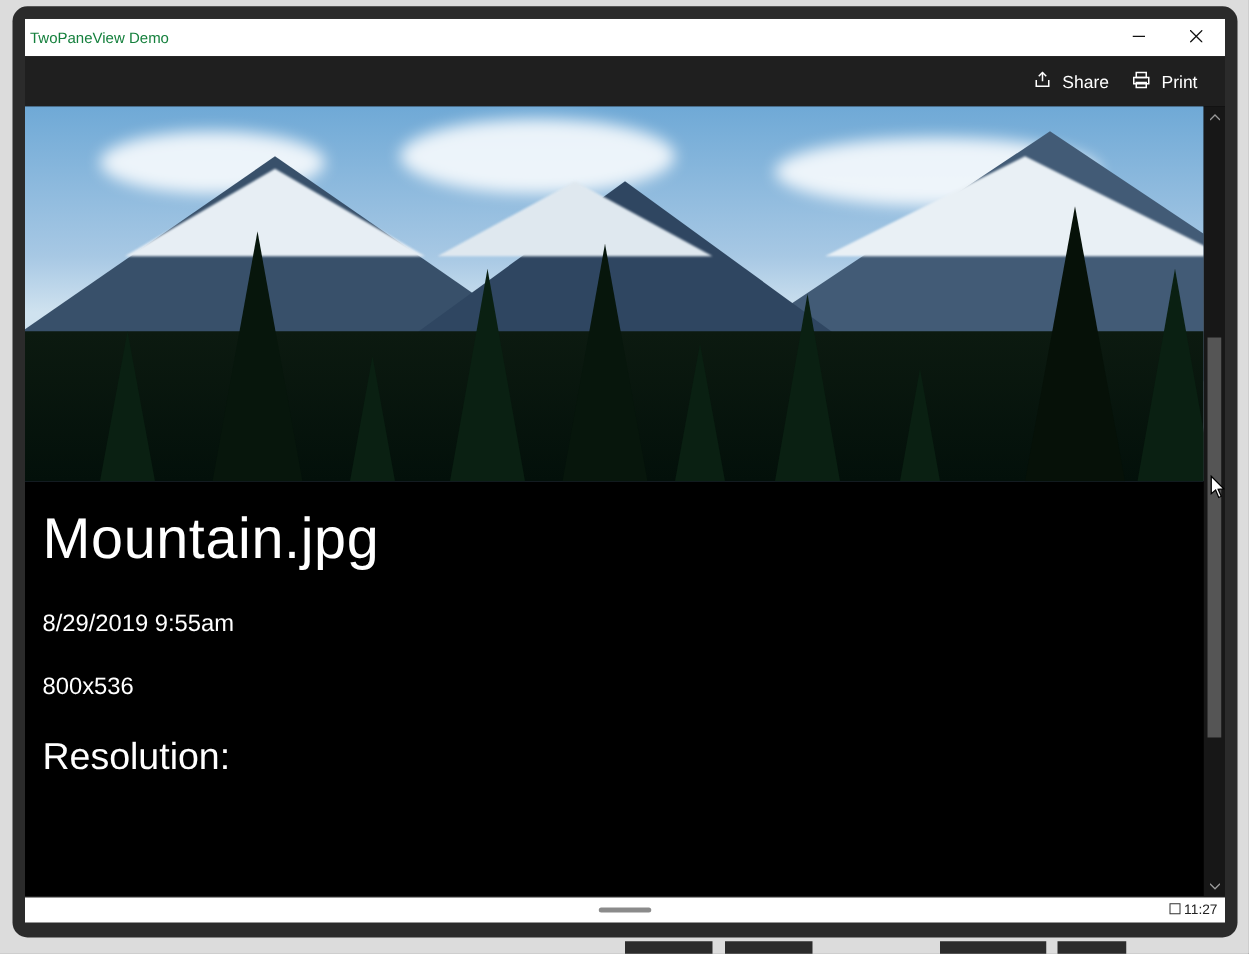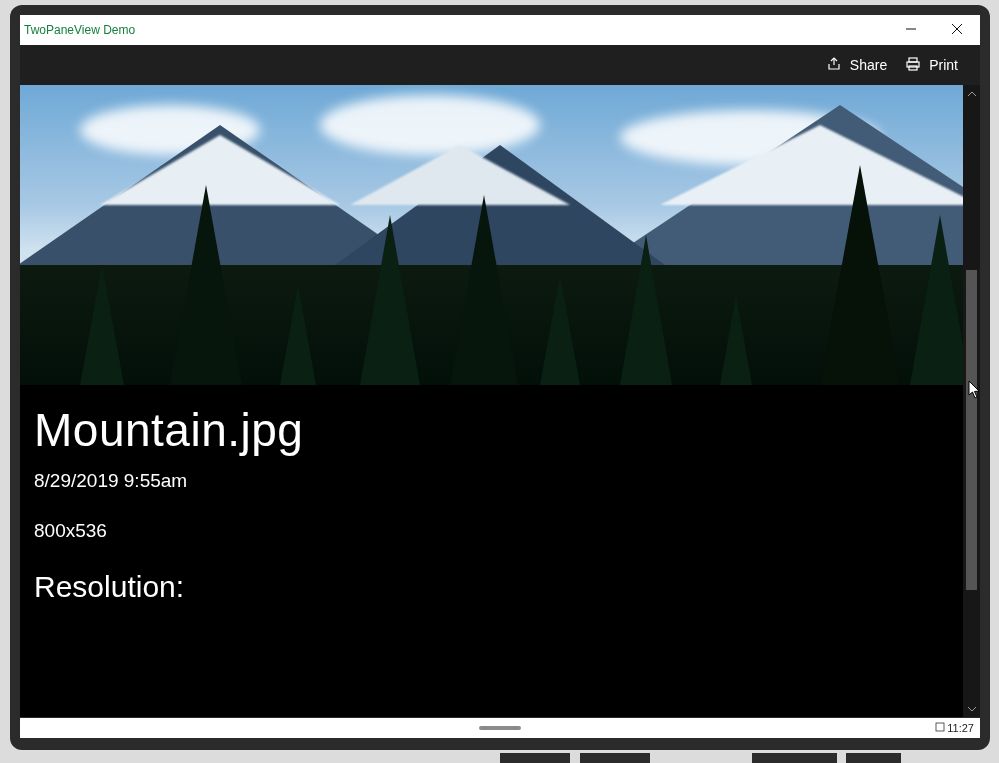--- a/index.html
+++ b/index.html
@@ -146,21 +146,21 @@
   }
 
   .details {
     padding: 18px 14px 0 14px;
     font-weight: 300;
   }
   .details .filename {
     font-size: 46px;
     font-weight: 300;
     letter-spacing: 0.5px;
-    margin-bottom: 13px;
+    margin-bottom: 32px;
   }
   .details .field-label {
     font-size: 30px;
     font-weight: 300;
     margin-bottom: 4px;
   }
   .details .field-value {
     font-size: 19px;
     font-weight: 400;
     margin-bottom: 28px;

